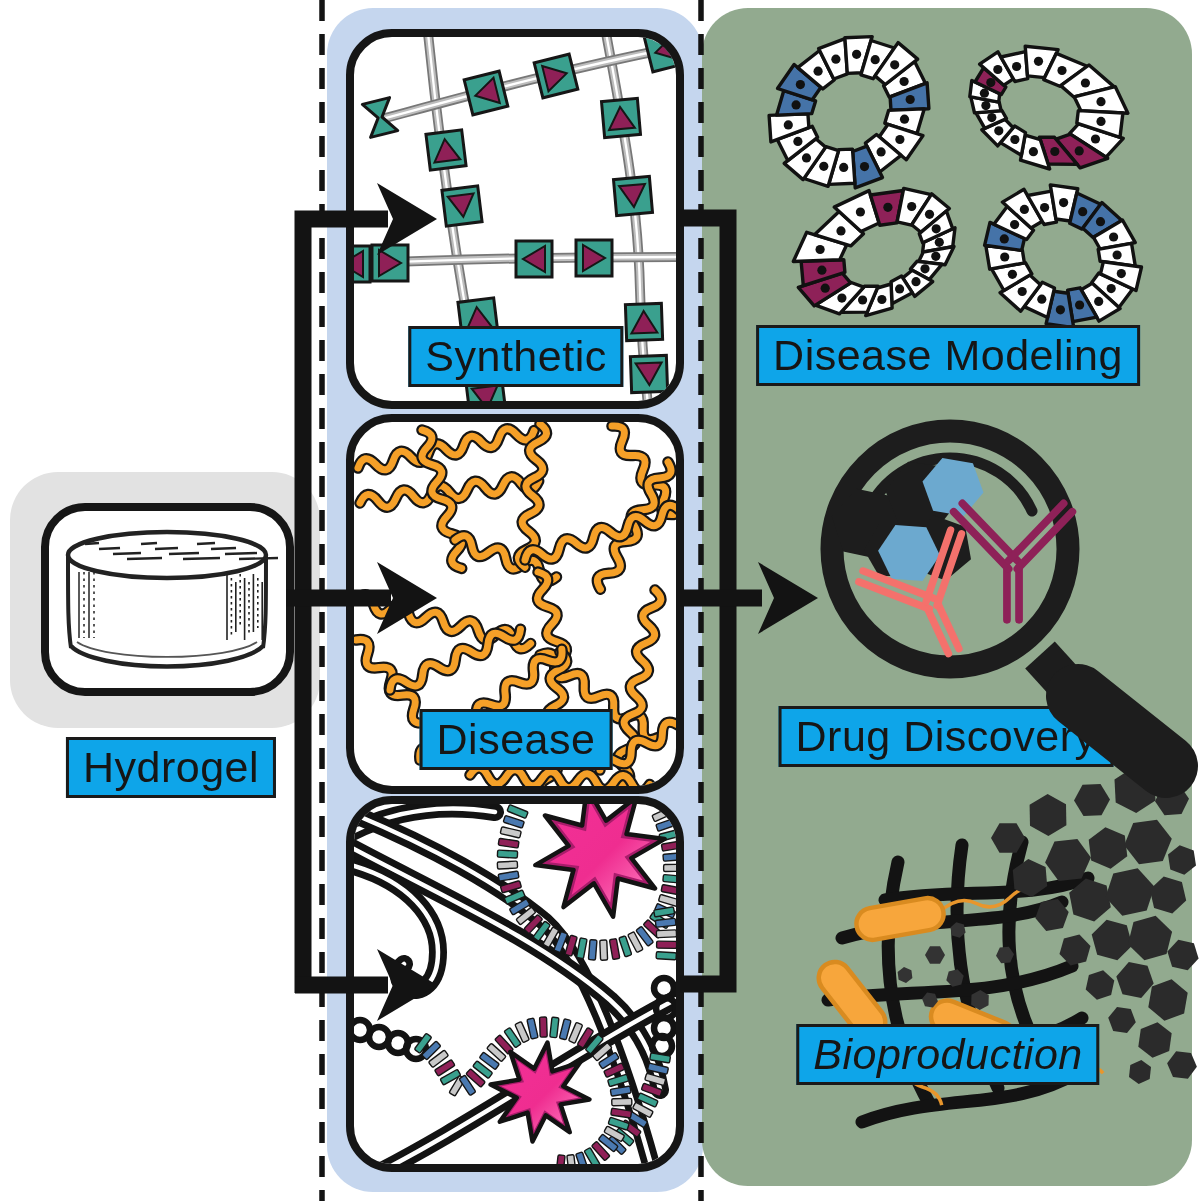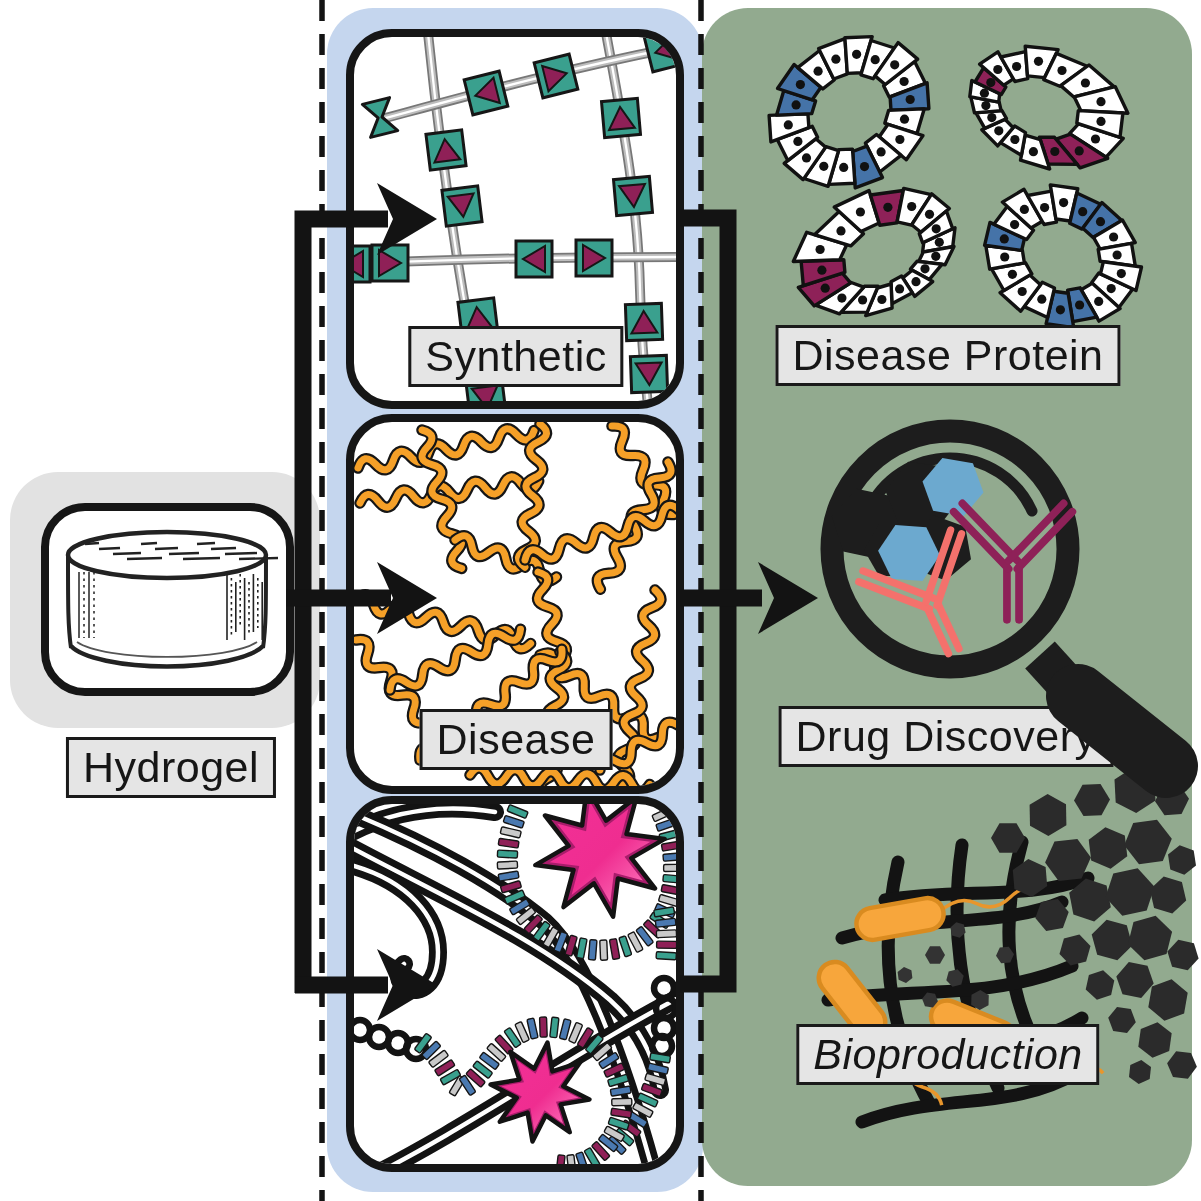--- a/index.html
+++ b/index.html
@@ -1,20 +1,20 @@
 <!DOCTYPE html>
 <html><head>
 <meta charset="utf-8">
 <style>
   html,body{margin:0;padding:0;background:#fff;}
   #stage{position:relative;width:1201px;height:1201px;background:#fff;overflow:hidden;
          font-family:"Liberation Sans",sans-serif;}
   #art{position:absolute;left:0;top:0;z-index:1;}
   #handle-overlay{position:absolute;left:1020px;top:600px;z-index:4;}
-  .lbl{position:absolute;transform:translateX(-50%);z-index:3;background:#e5e5e5;
+  .lbl{position:absolute;transform:translateX(-50%);z-index:3;background:#0ea5e9;
        border:3px solid #1a1a1a;padding:3px 14px;font-size:43px;line-height:1.15;
        color:#161616;white-space:nowrap;letter-spacing:0.5px;}
 </style>
 </head>
 <body>
 
 <div id="stage">
 
   <svg id="art" width="1201" height="1201" viewBox="0 0 1201 1201">
     <defs>
@@ -586,21 +586,21 @@
         <polygon points="437,985 377,949 393,985 377,1021" fill="#131313"></polygon>
         <path d="M680,218 L728,218 L728,984 L680,984" fill="none" stroke="#131313" stroke-width="17"></path>
         <line x1="680" y1="598" x2="762" y2="598" stroke="#131313" stroke-width="17"></line>
         <polygon points="818,598 758,562 774,598 758,634" fill="#131313"></polygon>
       </g>
   </svg>
 
   <div class="lbl" style="left:171px;top:737px;">Hydrogel</div>
   <div class="lbl" style="left:516px;top:326px;">Synthetic</div>
   <div class="lbl" style="left:516px;top:709px;">Disease</div>
-  <div class="lbl" style="left:948px;top:325px;">Disease Protein</div>
+  <div class="lbl" style="left:948px;top:325px;">Disease Modeling</div>
   <div class="lbl" style="left:946px;top:706px;">Drug Discovery</div>
   <div class="lbl" style="left:948px;top:1024px;font-style:italic;">Bioproduction</div>
 
   <svg id="handle-overlay" width="181" height="220" viewBox="0 0 181 220">
     <line x1="20" y1="55" x2="50" y2="88" stroke="#1d1d1d" stroke-width="40" stroke-linecap="butt"></line>
     <line x1="58" y1="96" x2="146" y2="166" stroke="#1d1d1d" stroke-width="64" stroke-linecap="round"></line>
   </svg>
 </div>
 
 </body></html>

